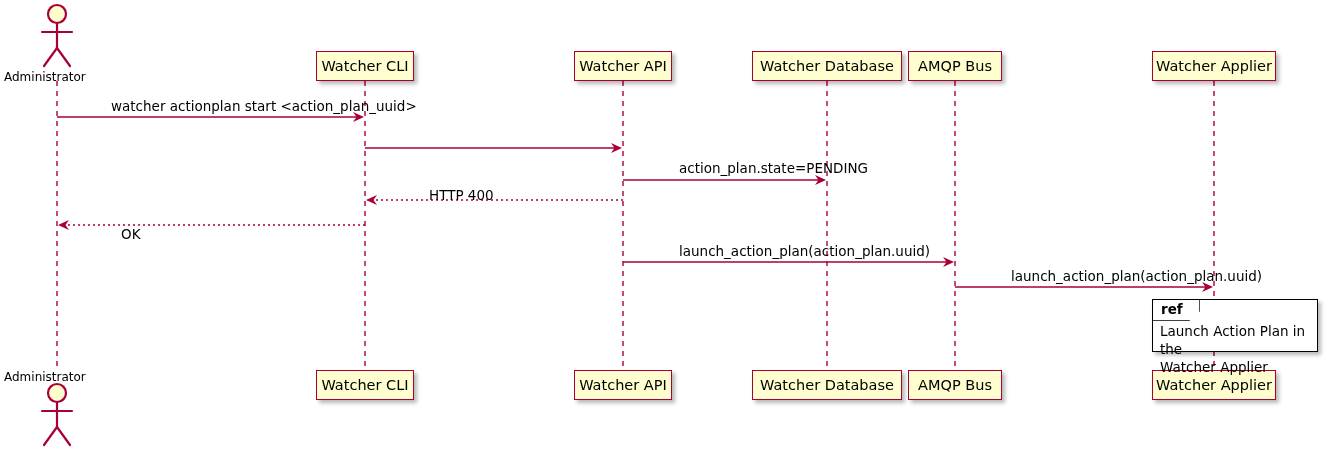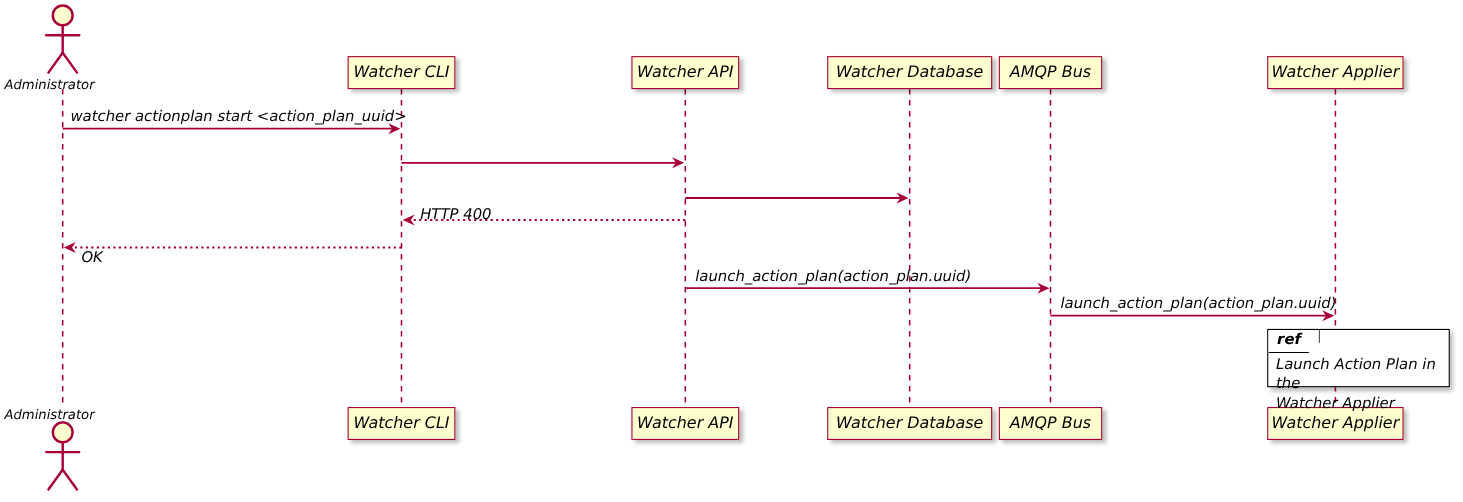--- a/index.html
+++ b/index.html
@@ -10,21 +10,20 @@
   body {
     width: 1330px;
     height: 456px;
     font-family: "DejaVu Sans", sans-serif;
     overflow: hidden;
   }
   #diagram-root {
     position: relative;
     width: 1330px;
     height: 406px;
-    font-style: italic;
   }
   .svg-layer {
     position: absolute;
     left: 0;
     top: 0;
   }
   .participant-box {
     position: absolute;
     box-sizing: border-box;
     background: #FEFECE;
@@ -43,20 +42,21 @@
     font-size: 12px;
     color: #000000;
     white-space: nowrap;
   }
   .msg-label {
     position: absolute;
     font-size: 13.5px;
     color: #000000;
     white-space: nowrap;
     line-height: 1;
+    margin-left: 47px;
   }
   .ref-frame {
     position: absolute;
     box-sizing: border-box;
     border: 1.5px solid #000000;
     background: #FFFFFF;
     box-shadow: 3px 3px 4px rgba(0,0,0,0.28);
   }
   .ref-tab {
     position: absolute;
@@ -153,20 +153,21 @@
     <span>AMQP Bus</span>
   </div>
   <div class="participant-box" id="foot-watcher-applier" style="left: 1152px; top: 370px; width: 124px; height: 30px;">
     <span>Watcher Applier</span>
   </div>
 
   <div class="actor-label" id="actor-label-top" style="left: 4px; top: 70px;">Administrator</div>
   <div class="actor-label" id="actor-label-bottom" style="left: 4px; top: 370px;">Administrator</div>
 
   <div class="msg-label" id="msg-label-0" style="left: 64px; top: 100px;">watcher actionplan start &lt;action_plan_uuid&gt;</div>
+  <div class="msg-label" id="msg-label-2" style="left: 632px; top: 162px;">action_plan.state=PENDING</div>
   <div class="msg-label" id="msg-label-3" style="left: 382px; top: 189px;">HTTP 400</div>
   <div class="msg-label" id="msg-label-4" style="left: 74px; top: 228px;">OK</div>
   <div class="msg-label" id="msg-label-5" style="left: 632px; top: 245px;">launch_action_plan(action_plan.uuid)</div>
   <div class="msg-label" id="msg-label-6" style="left: 964px; top: 270px;">launch_action_plan(action_plan.uuid)</div>
 
   <div class="ref-frame" id="ref-frame" style="left: 1152px; top: 299px; width: 166px; height: 53px;">
     <div class="ref-tab" id="ref-tab" style="clip-path: polygon(0px 0px, 100% 0px, 100% 55%, 78% 100%, 0px 100%);">ref</div>
     <div class="ref-body" id="ref-body">Launch Action Plan in the
 Watcher Applier</div>
   </div>

